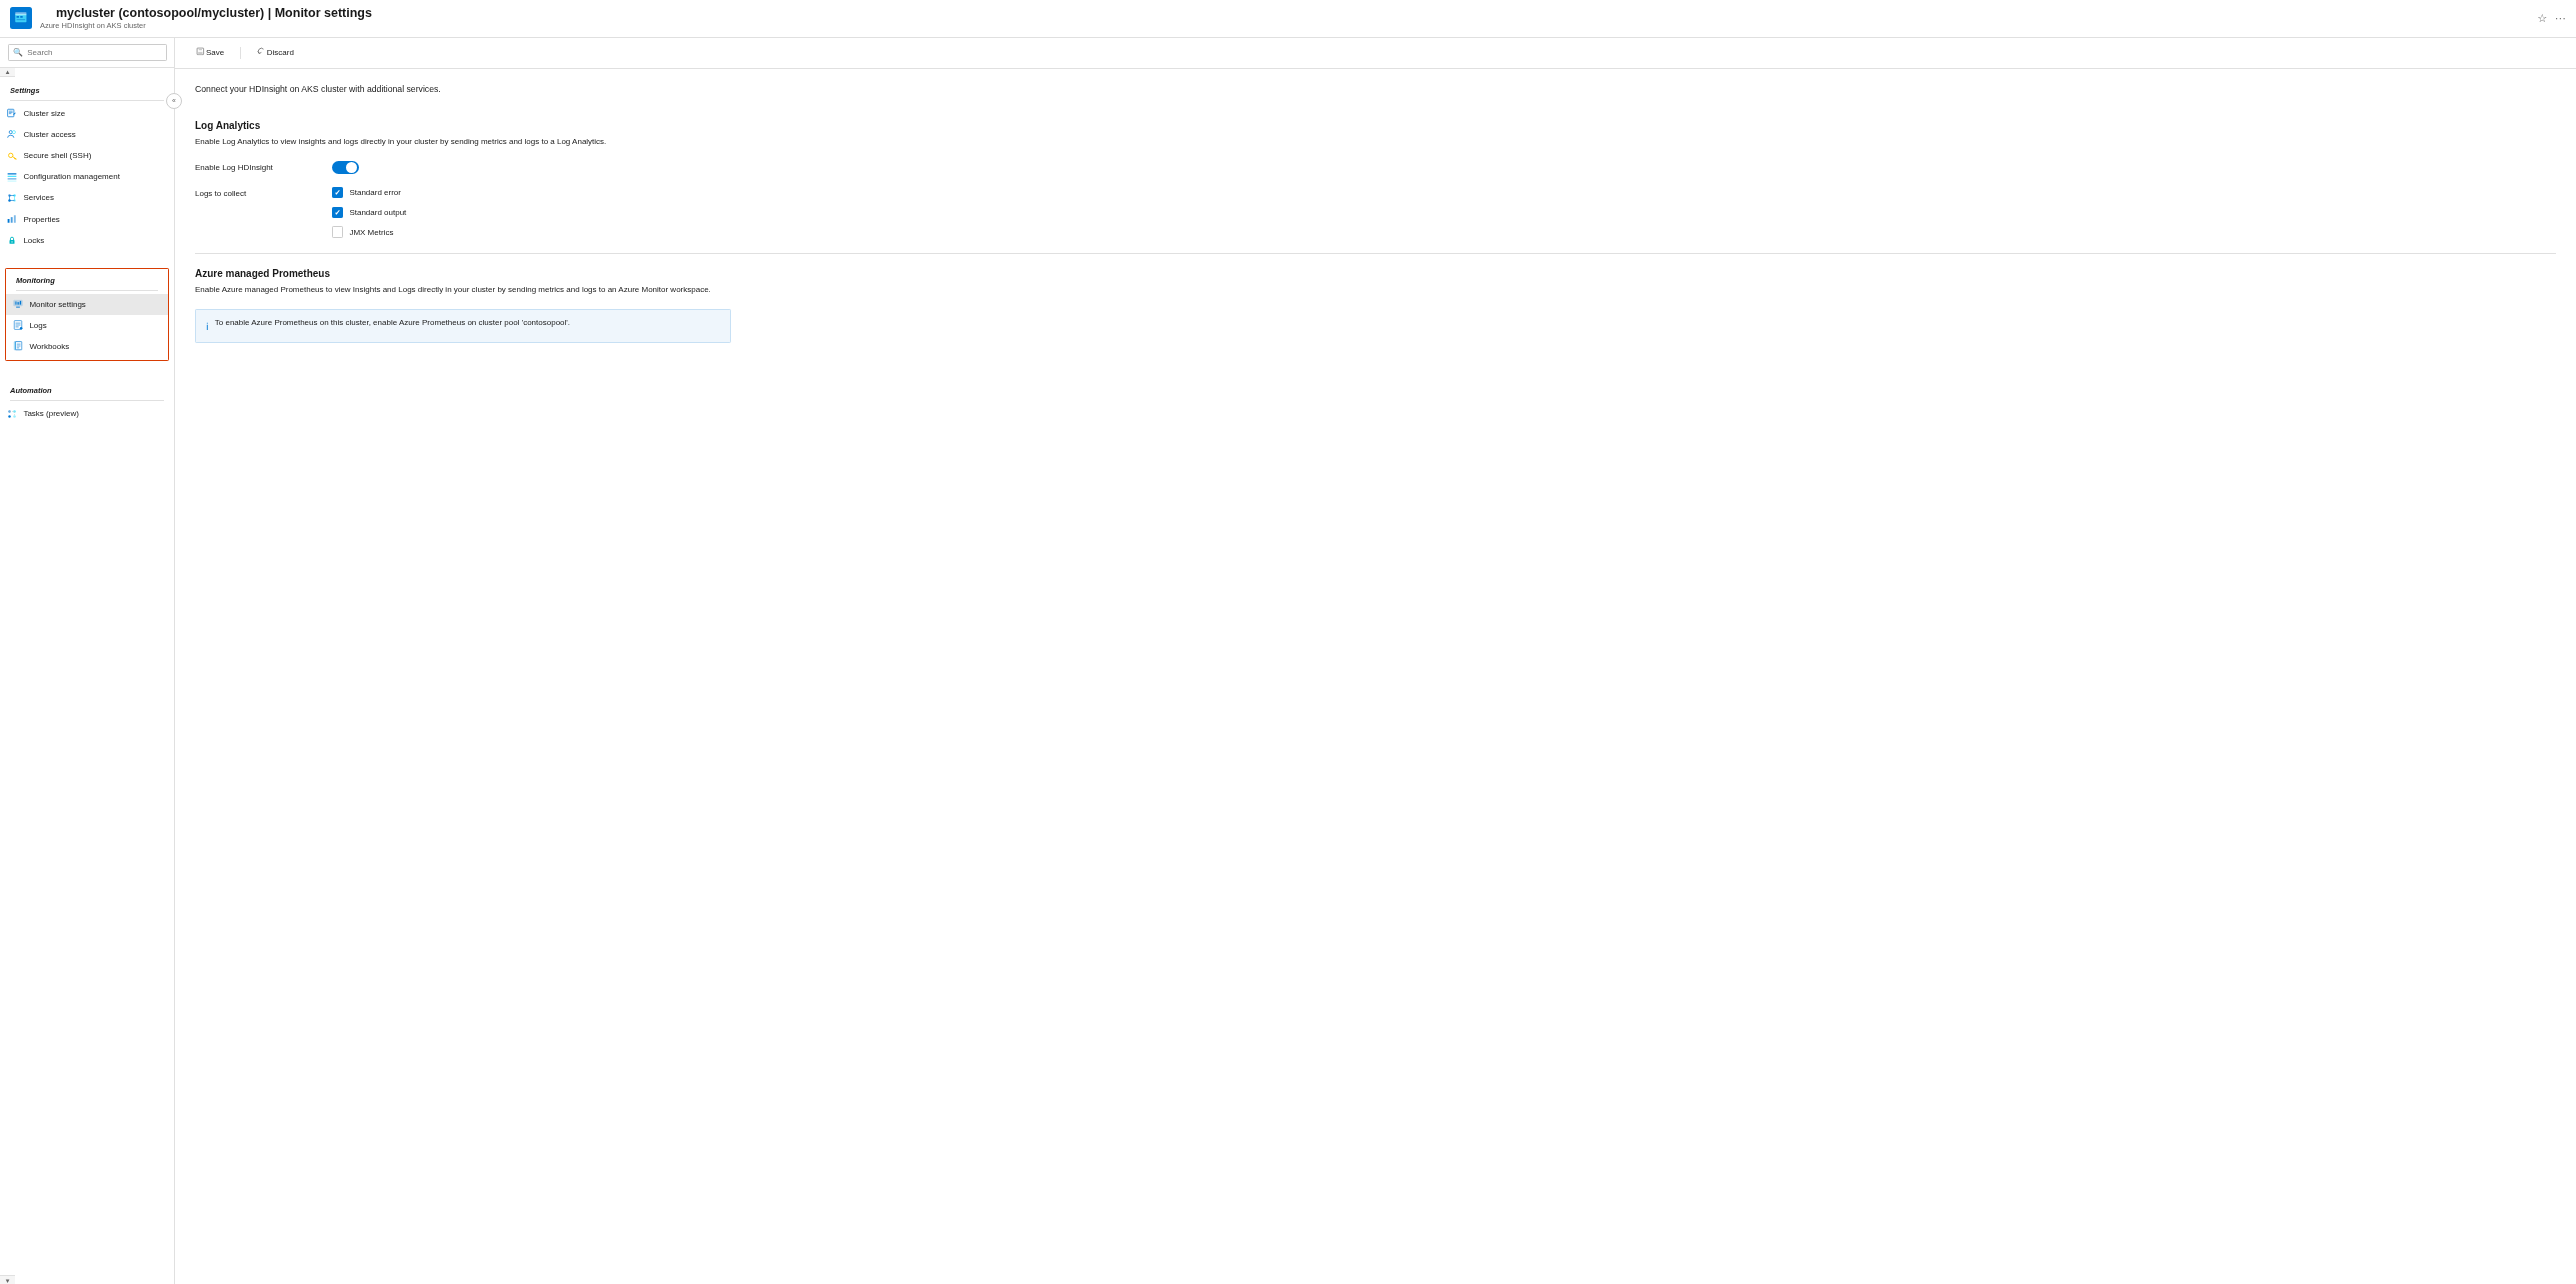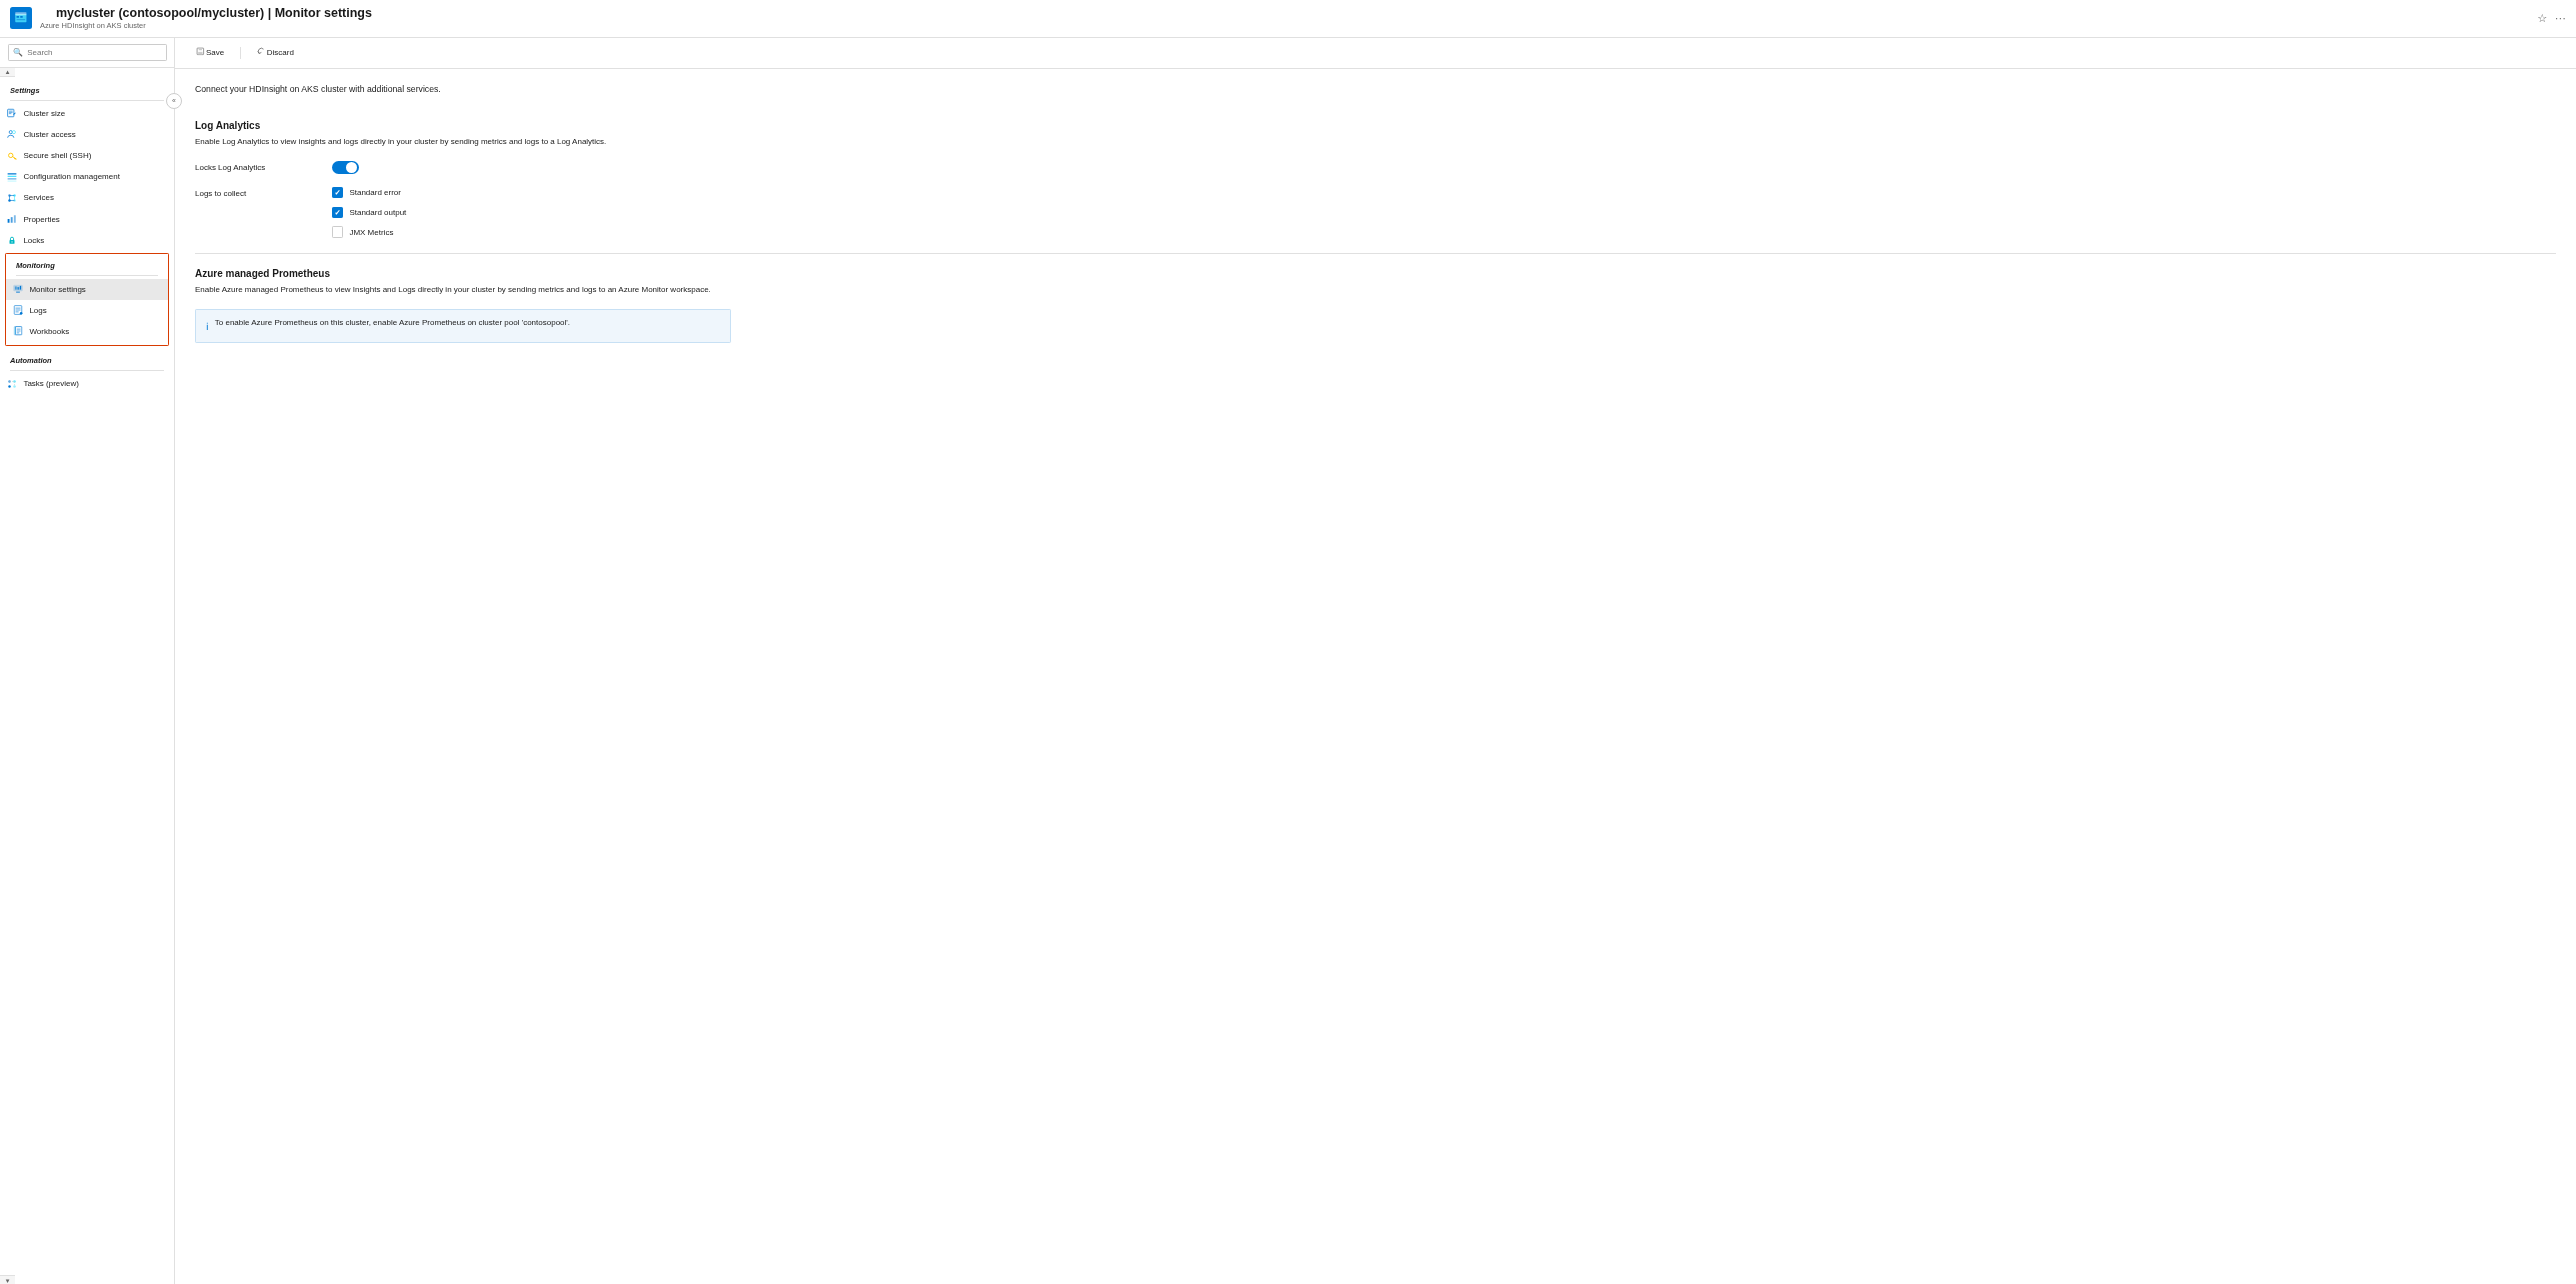--- a/index.html
+++ b/index.html
@@ -24,21 +24,21 @@
     .search-icon { color: #666; font-size: 8px; }
 
     .sidebar-scroll { overflow-y: auto; flex: 1; padding-bottom: 5px; }
 
     .sidebar-section-title { font-size: 7.5px; font-weight: 700; color: #1a1a1a; padding: 8.7px 10px 2.5px 10px; text-transform: none; font-style: italic; }
     .sidebar-divider { height: 0.6px; background: #e0e0e0; margin: 2.5px 10px; }
     .sidebar-item { display: flex; align-items: center; padding: 5px 6px; cursor: pointer; gap: 6.2px; color: #1a1a1a; font-size: 8px; }
     .sidebar-item.active { background: #e8e8e8; font-weight: 500; }
     .sidebar-item-icon { width: 11.2px; height: 11.2px; display: flex; align-items: center; justify-content: center; flex-shrink: 0; }
 
-    .monitoring-section { border: 1.2px solid #d83b01; border-radius: 1.2px; margin: 2px 5px; padding: 2.5px 0; }
+    .monitoring-section { border: 1.2px solid #d83b01; border-radius: 1.2px; margin: 17px 5px; padding: 2.5px 0; }
     .monitoring-section .sidebar-section-title { padding: 5px 10px 2.5px 10px; }
 
     
     .sidebar-scroll::-webkit-scrollbar { width: 3.7px; }
     .sidebar-scroll::-webkit-scrollbar-track { background: #f5f5f5; }
     .sidebar-scroll::-webkit-scrollbar-thumb { background: #c0c0c0; border-radius: 1.9px; }
 
     
     .main { flex: 1; overflow-y: auto; padding: 0; display: flex; flex-direction: column; }
     .toolbar { display: flex; align-items: center; padding: 6.2px 15px; border-bottom: 0.6px solid #e0e0e0; gap: 10px; flex-shrink: 0; }
@@ -314,21 +314,21 @@
 
     <div class="content">
 
       <p class="content-description">Connect your HDInsight on AKS cluster with additional services.</p>
 
       <div>
         <div class="section-heading">Log Analytics</div>
         <p class="section-description">Enable Log Analytics to view insights and logs directly in your cluster by sending metrics and logs to a Log Analytics.</p>
 
         <div class="form-row">
-          <div class="form-label">Locks Log Analytics</div>
+          <div class="form-label">Enable Log HDInsight</div>
           <div class="toggle on">
             <div class="toggle-knob"></div>
           </div>
         </div>
 
         <div class="form-row">
           <div class="form-label">Logs to collect</div>
           <div class="checkbox-group">
             <div class="checkbox-item">
               <div class="checkbox-box checked">✓</div>

